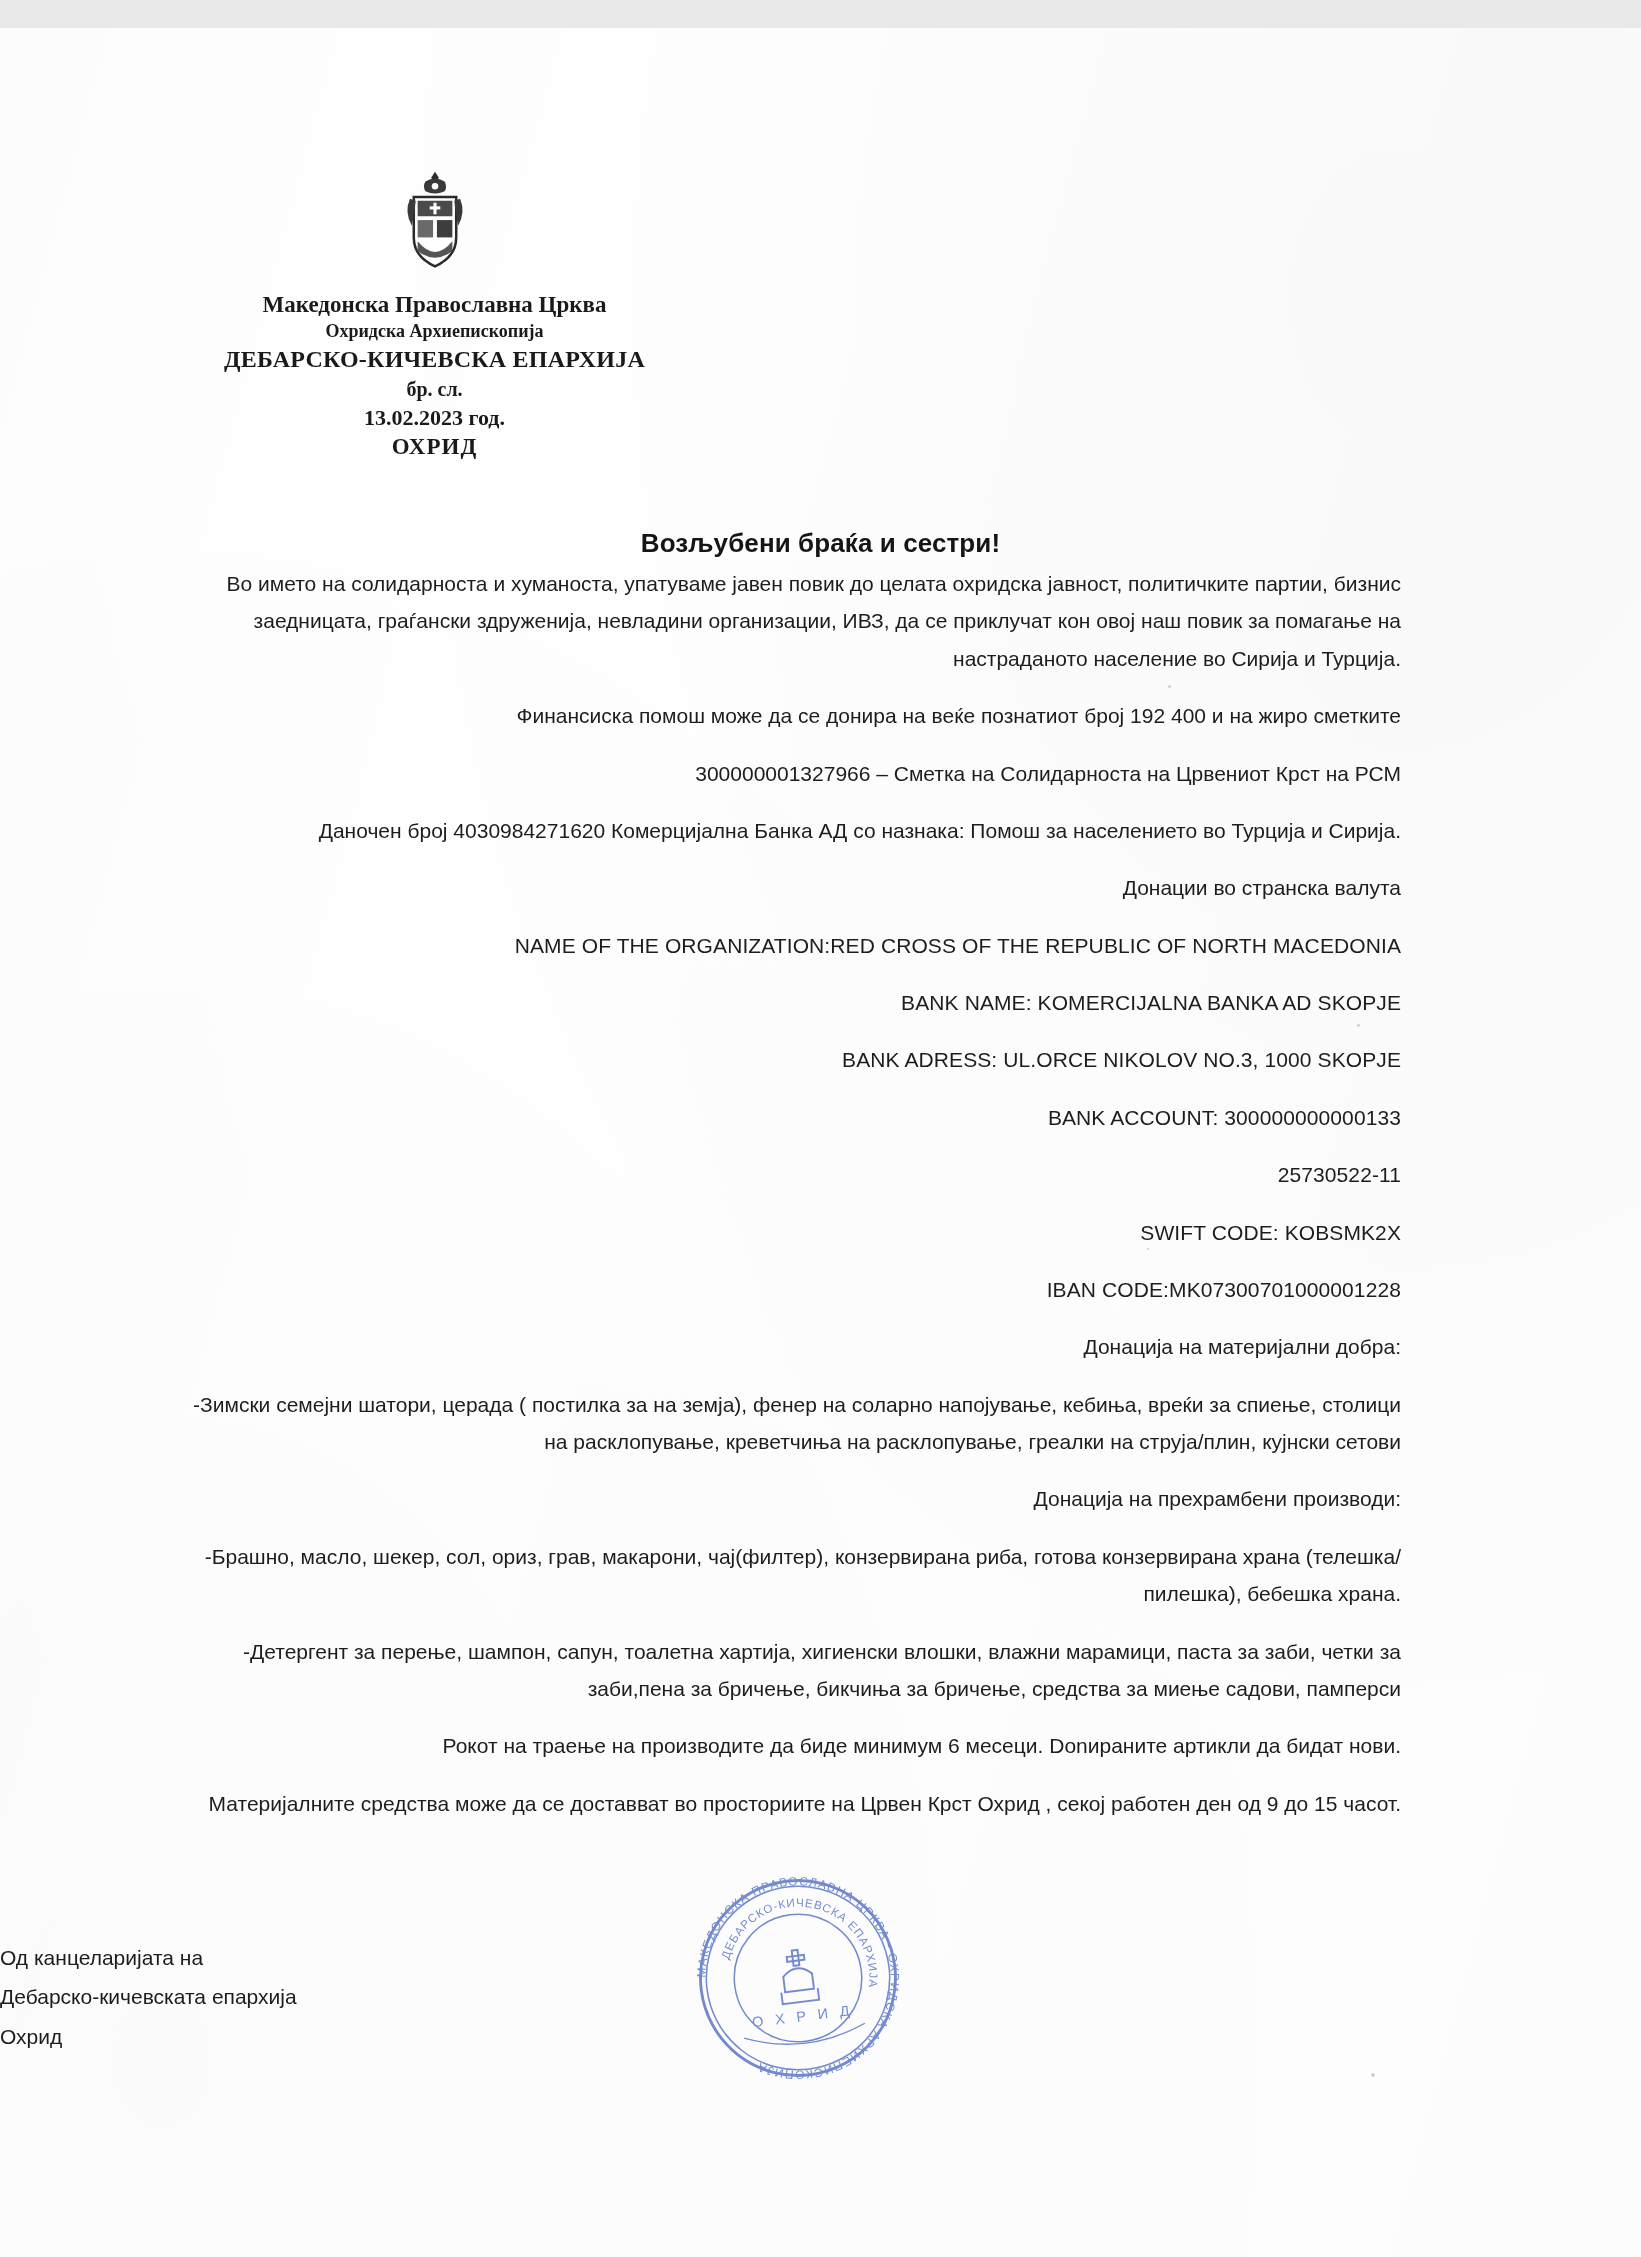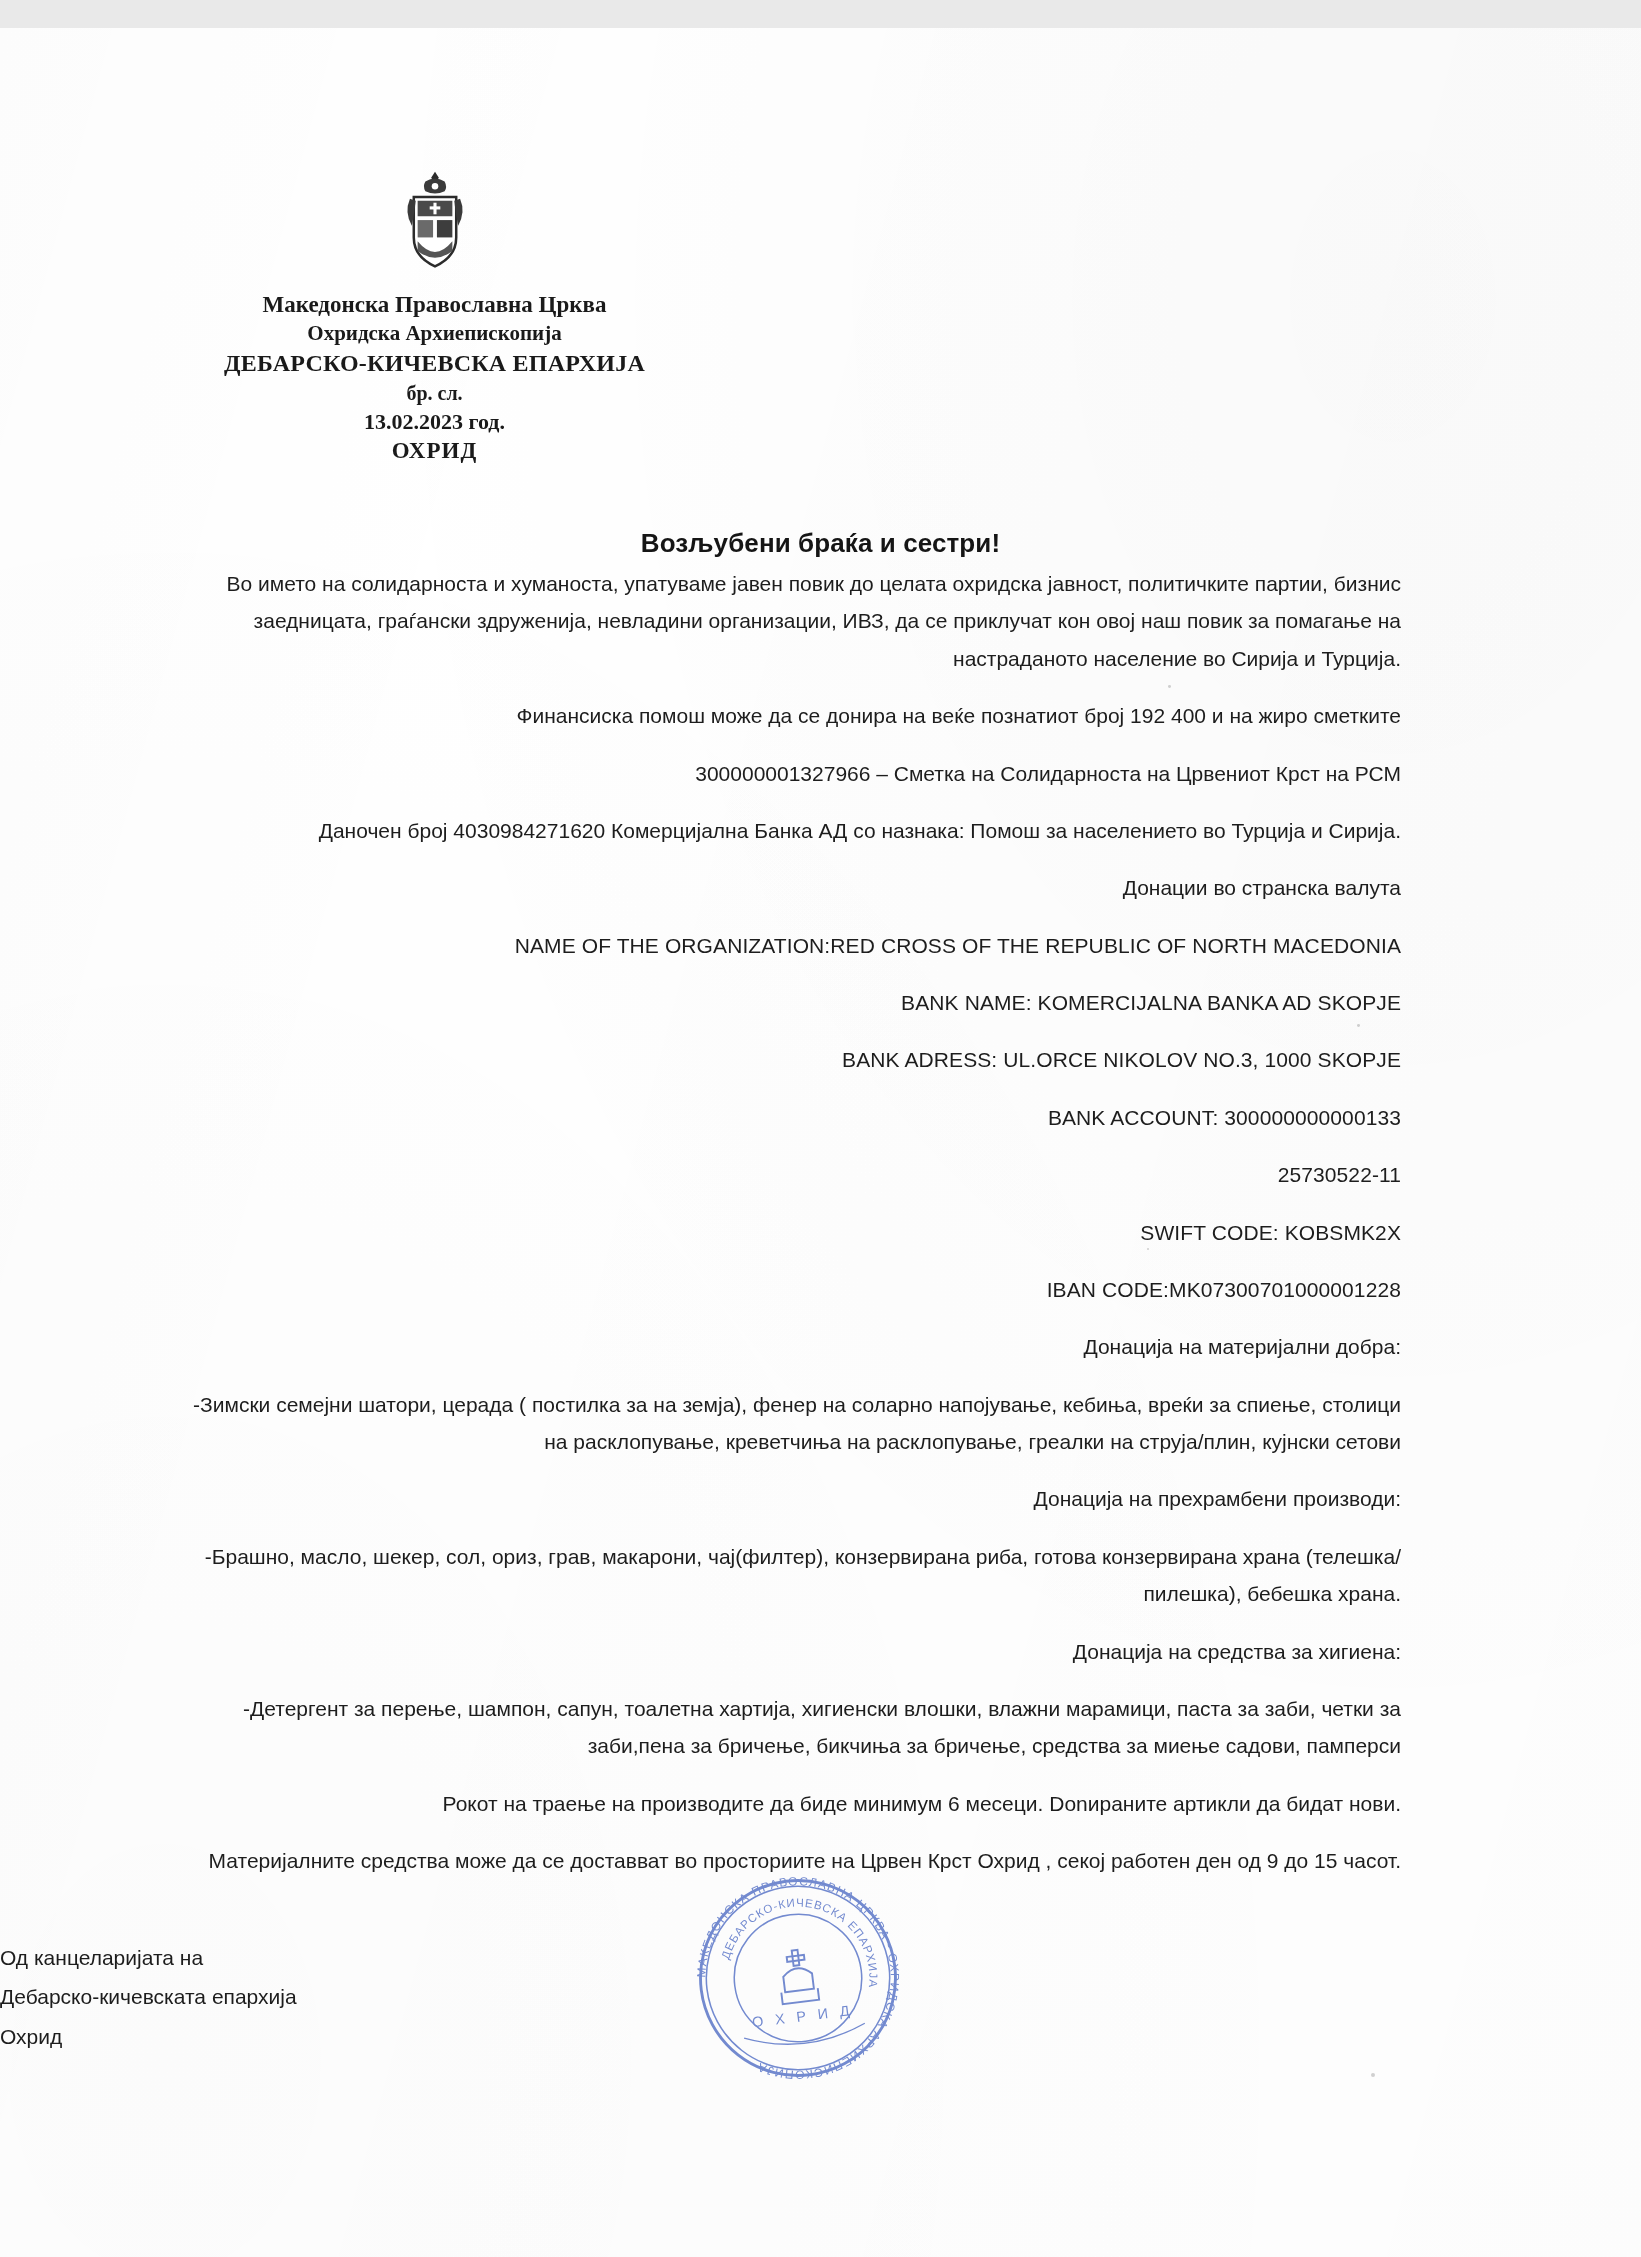--- a/index.html
+++ b/index.html
@@ -52,21 +52,21 @@
   }
   .header-lines {
     font-family: "Liberation Serif", serif;
     font-weight: bold;
     color: #1a1a1a;
   }
   .hl {
     line-height: 1.33;
   }
   .hl-1 { font-size: 23px; }
-  .hl-2 { font-size: 21px; }
+  .hl-2 { font-size: 18px; }
   .hl-3 { font-size: 24px; letter-spacing: 0.2px; }
   .hl-4 { font-size: 20px; }
   .hl-5 { font-size: 22px; }
   .hl-6 { font-size: 23px; letter-spacing: 1px; }
 
   
   .doc-title {
     position: absolute;
     left: 0;
     top: 500px;
@@ -175,21 +175,20 @@
     <p class="latin">BANK NAME: KOMERCIJALNA BANKA AD SKOPJE</p>
     <p class="latin">BANK ADRESS: UL.ORCE NIKOLOV NO.3, 1000 SKOPJE</p>
     <p class="latin">BANK ACCOUNT: 300000000000133</p>
     <p class="latin">25730522-11</p>
     <p class="latin">SWIFT CODE: KOBSMK2X</p>
     <p class="latin">IBAN CODE:MK07300701000001228</p>
     <p>Донација на материјални добра:</p>
     <p>-Зимски семејни шатори, церада ( постилка за на земја), фенер на соларно напојување, кебиња, вреќи за спиење, столици на расклопување, креветчиња на расклопување, греалки на струја/плин, кујнски сетови</p>
     <p>Донација на прехрамбени производи:</p>
     <p>-Брашно, масло, шекер, сол, ориз, грав, макарони, чај(филтер), конзервирана риба, готова конзервирана храна (телешка/пилешка), бебешка храна.</p>
-    <p>Донација на средства за хигиена:</p>
     <p>-Детергент за перење, шампон, сапун, тоалетна хартија, хигиенски влошки, влажни марамици, паста за заби, четки за заби,пена за бричење, бикчиња за бричење, средства за миење садови, памперси</p>
     <p>Рокот на траење на производите да биде минимум 6 месеци. Donираните артикли да бидат нови.</p>
     <p>Материјалните средства може да се доставват во просториите на Црвен Крст Охрид , секој работен ден од 9 до 15 часот.</p>
   </div>
 
   <div class="stamp">
     <svg width="222" height="222" viewBox="0 0 230 230">
       <defs>
         <path id="outerArc" d="M 115,115 m -96,0 a 96,96 0 1,1 192,0 a 96,96 0 1,1 -192,0"></path>
         <path id="innerArc" d="M 115,115 m -74,0 a 74,74 0 1,1 148,0 a 74,74 0 1,1 -148,0"></path>

